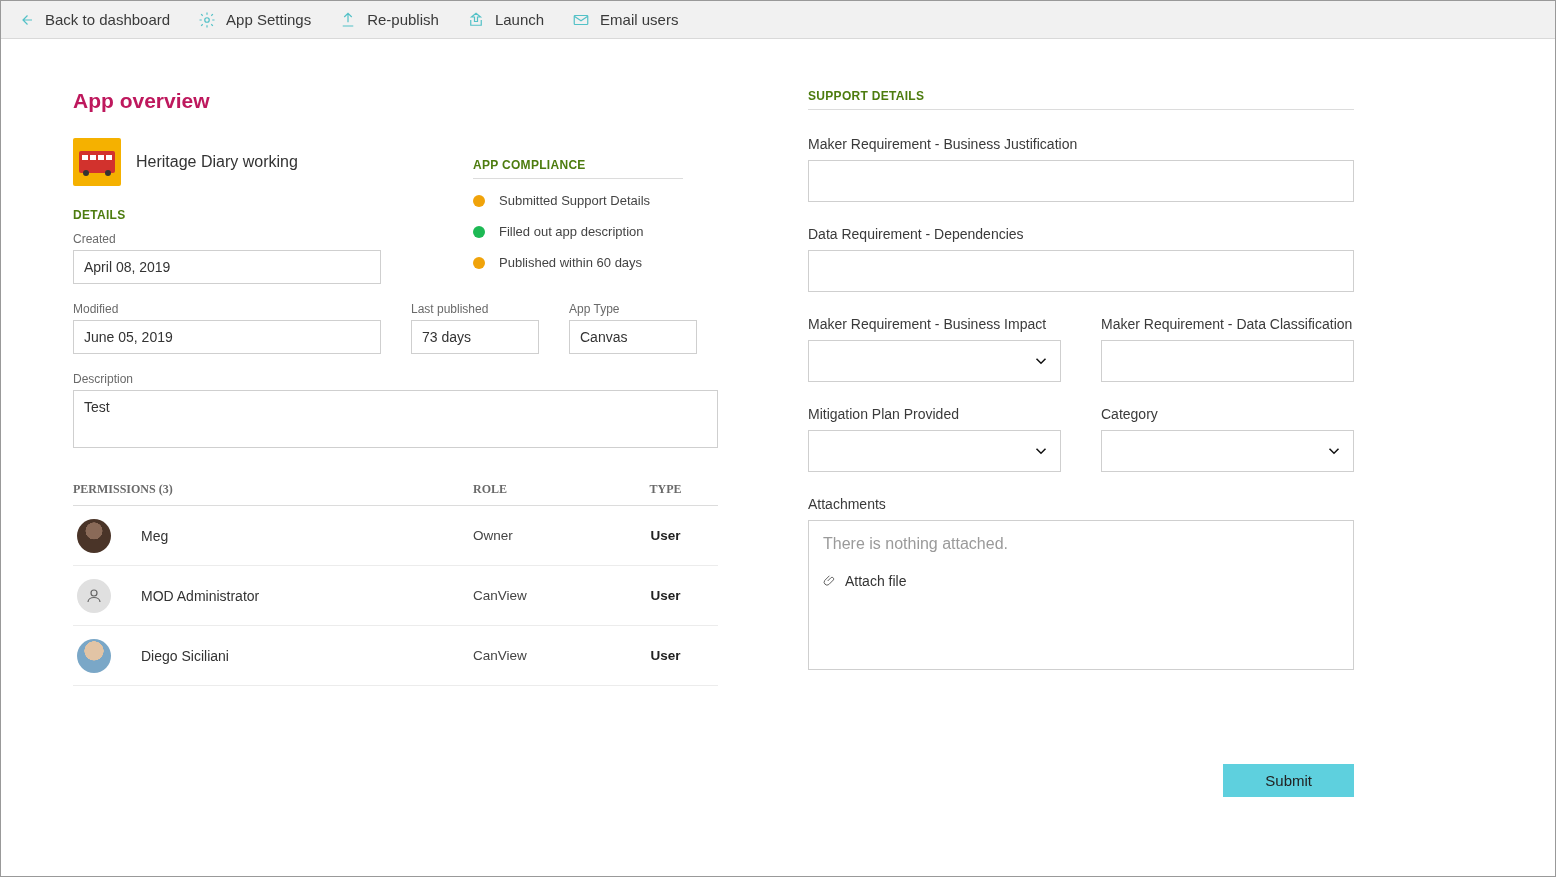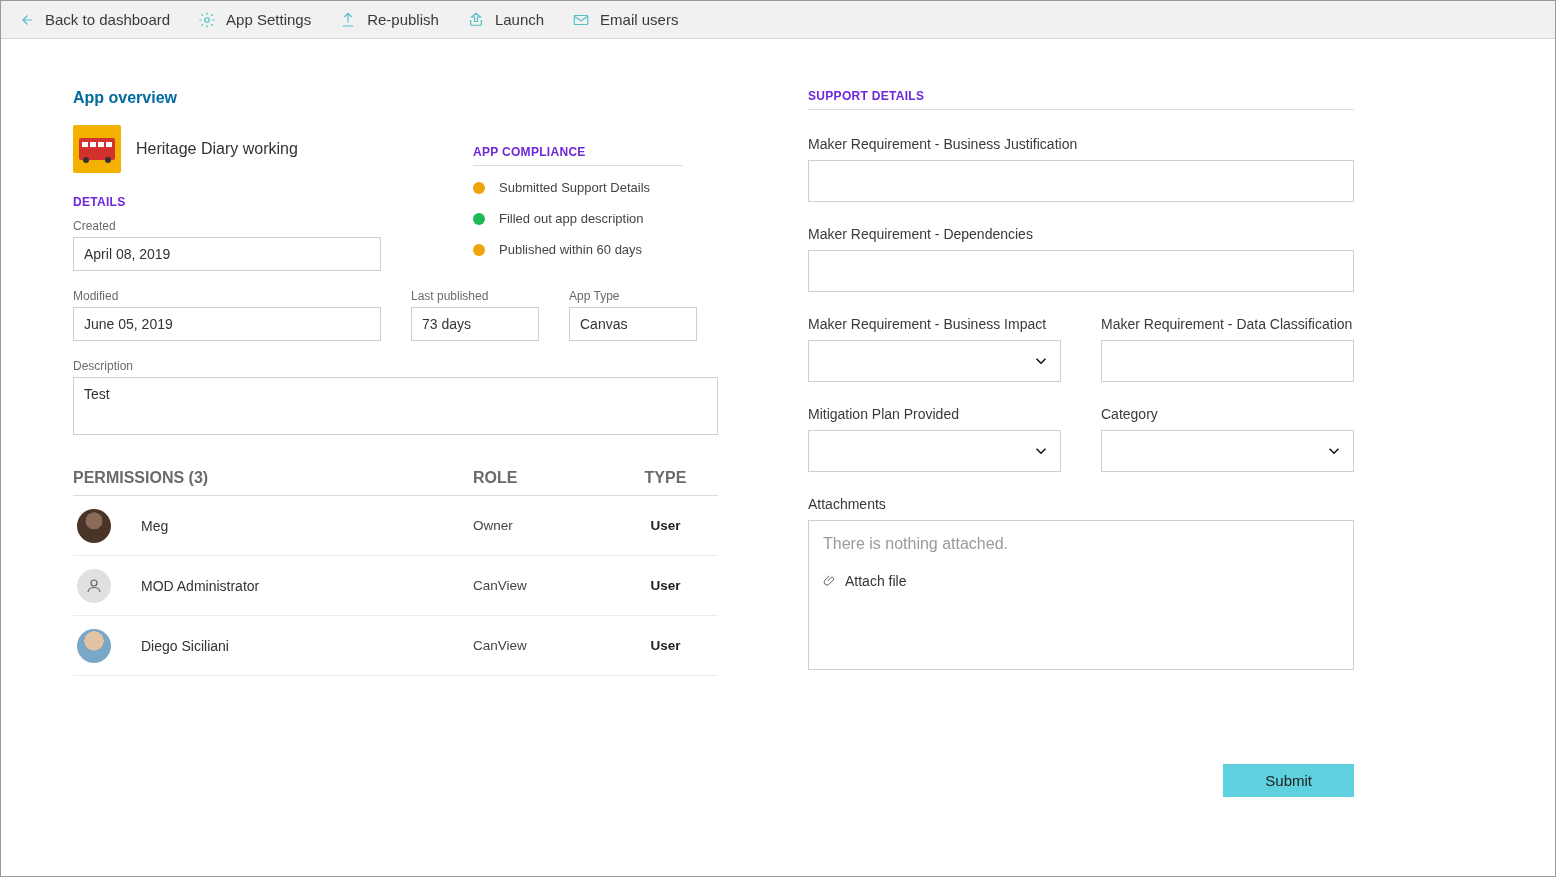--- a/index.html
+++ b/index.html
@@ -34,39 +34,39 @@
 
   
   .main {
     padding: 50px 72px 0 72px;
     display: flex;
     gap: 90px;
   }
   .left { width: 645px; }
   .right { width: 546px; }
 
-  h1.page-title { font-size: 16px; font-weight:600; color:#0369a1; margin-bottom:18px; }
+  h1.page-title { font-size: 21px; font-weight:600; color:#be185d; margin-bottom:25px; }
 
   .app-row { display:flex; align-items:center; gap:15px; margin-bottom:22px; }
   .app-icon {
     width:48px; height:48px; background:#f5b100; border-radius:2px;
     display:flex; align-items:center; justify-content:center; position:relative;
   }
   .bus { width:36px; height:22px; background:#d2322d; border-radius:2px; position:relative; }
   .bus::before, .bus::after {
     content:""; position:absolute; width:6px; height:6px; background:#333; border-radius:50%;
     bottom:-3px;
   }
   .bus::before{ left:4px; } .bus::after{ right:4px; }
   .bus .w { position:absolute; top:4px; left:3px; right:3px; height:5px; display:flex; gap:2px;}
   .bus .w span{ flex:1; background:#fff;}
   .app-name { font-size:16px; color:#333; }
 
   .section-h {
-    font-size:12px; color:#6d28d9; font-weight:600; letter-spacing:0.3px; margin-bottom:10px;
+    font-size:12px; color:#4d7c0f; font-weight:600; letter-spacing:0.3px; margin-bottom:10px;
   }
   .section-h.rule { border-bottom:1px solid #dcdcdc; padding-bottom:6px; }
 
   .field-label { font-size:12px; color:#6a6a6a; margin-bottom:4px; }
   .box {
     border:1px solid #cfcfcf; padding:6px 10px; font-size:14px; color:#333; background:#fff;
     height:34px; display:flex; align-items:center;
   }
   .box.tall { height:58px; align-items:flex-start; padding-top:8px; }
 
@@ -82,22 +82,22 @@
   .overview-col { width:350px; }
   .compliance-col { width:210px; margin-top:0px; }
   .compliance-col .section-h.rule { margin-bottom:14px;margin-top:20px; }
   .status-item { display:flex; align-items:center; gap:14px; font-size:13px; color:#444; margin-bottom:16px; }
   .dot { width:12px; height:12px; border-radius:50%; flex-shrink:0; }
   .dot.orange { background:#f0a30a; }
   .dot.green { background:#1db954; }
 
   
   .perm-head {
-    display:flex; align-items:flex-start; font-size:16px; color:#6a6a6a; font-weight:600;
-    border-bottom:1px solid #dcdcdc; padding-bottom:8px; margin-top:34px;
+    display:flex; align-items:flex-start; font-size:12px; color:#6a6a6a; font-weight:600;
+    border-bottom:1px solid #dcdcdc; padding-bottom:8px; margin-top:34px;font-family:Liberation Serif, serif;
   }
   .perm-head .c-name { width:400px; }
   .perm-head .c-role { width:140px; }
   .perm-head .c-type { flex:1; text-align:center; }
   .perm-row {
     display:flex; align-items:center; height:60px; border-bottom:1px solid #ececec;
   }
   .perm-row .c-name { width:400px; display:flex; align-items:center; gap:30px; padding-left:4px;}
   .perm-row .c-role { width:140px; font-size:13.5px; color:#444;}
   .perm-row .c-type { flex:1; text-align:center; font-size:13.5px; color:#222; font-weight:600;}
@@ -281,21 +281,21 @@
 
   <div class="right">
     <div class="section-h rule">SUPPORT DETAILS</div>
 
     <div class="form-field">
       <div class="form-label">Maker Requirement - Business Justification</div>
       <div class="input"></div>
     </div>
 
     <div class="form-field">
-      <div class="form-label">Maker Requirement - Dependencies</div>
+      <div class="form-label">Data Requirement - Dependencies</div>
       <div class="input"></div>
     </div>
 
     <div class="two-col form-field">
       <div>
         <div class="form-label">Maker Requirement - Business Impact</div>
         <div class="input select">
           <svg viewBox="0 0 24 24">
               <path d="M6 9l6 6 6-6"></path>
             </svg>

